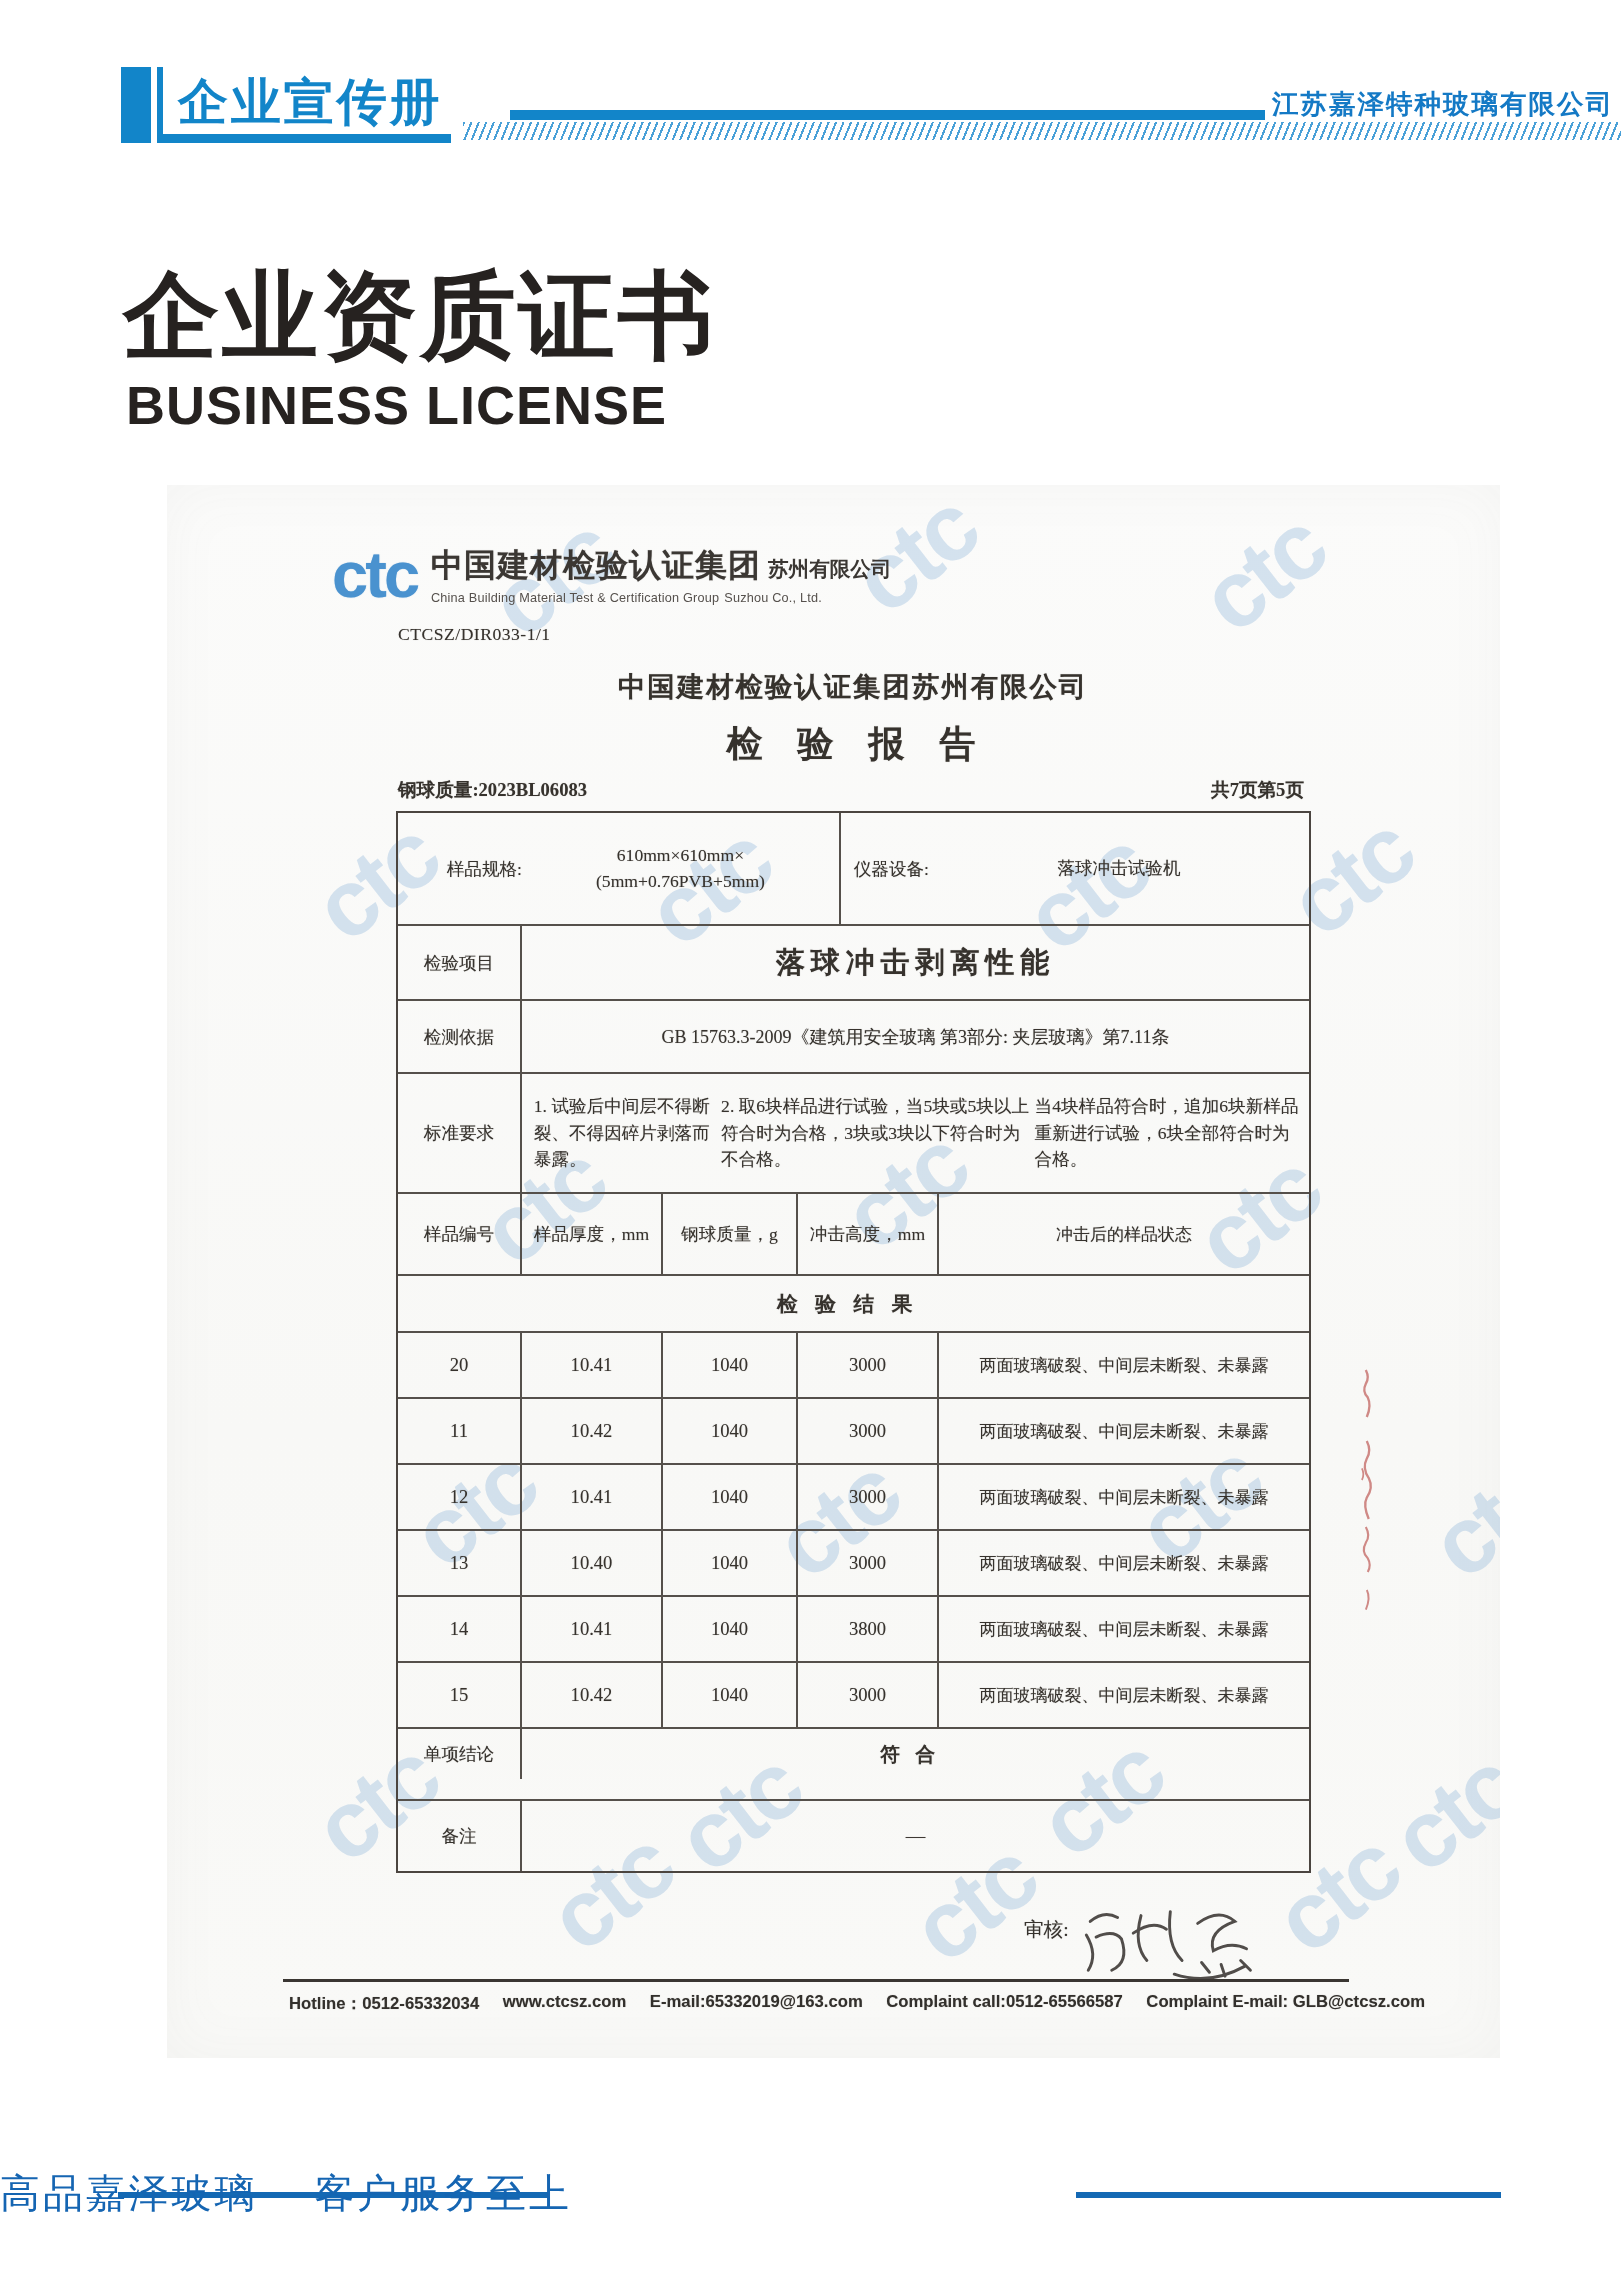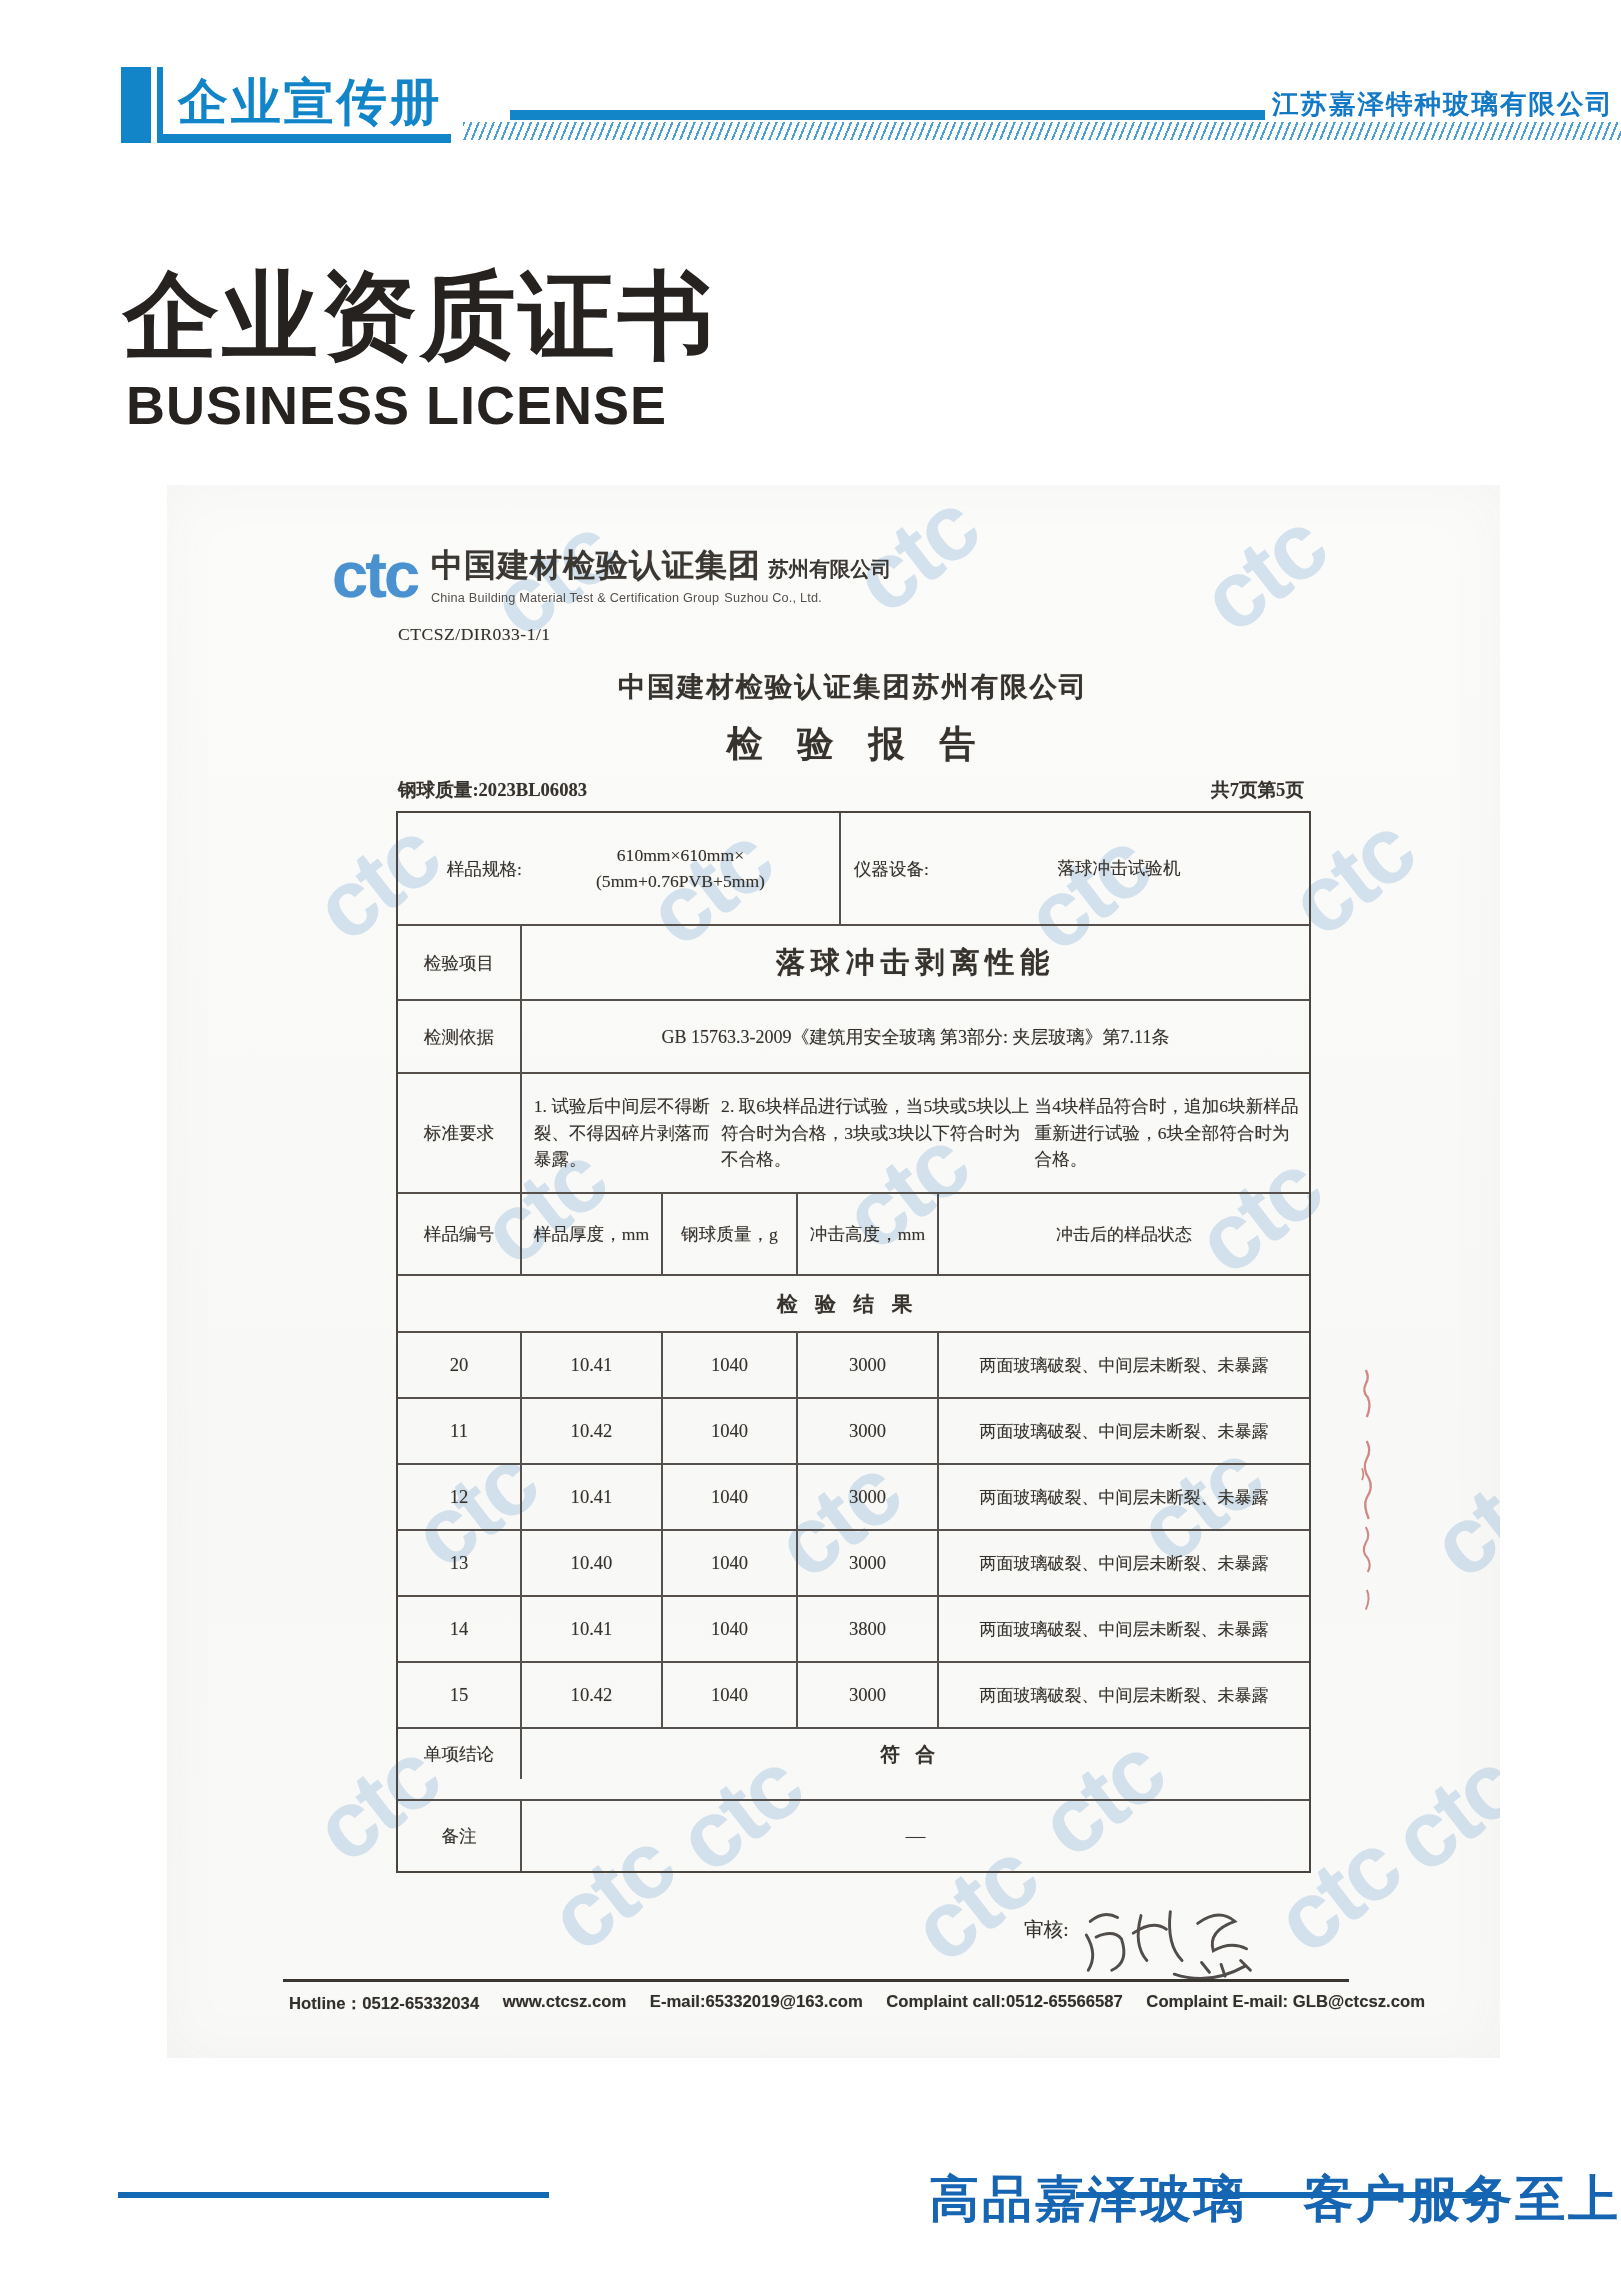--- a/index.html
+++ b/index.html
@@ -81,21 +81,21 @@
   .sig-svg{margin-left:7.8px;}
   
   .hotline-rule{position:absolute;left:116px;top:1494px;width:1066px;height:2.9px;background:#3a3632;}
   .hotline{position:absolute;left:122px;top:1507px;width:1078px;display:flex;gap:23.5px;
     font-size:16.7px;font-weight:700;color:#33302c;white-space:nowrap;text-shadow:0 0 1px rgba(51,48,44,.35);}
   
   .redmark{position:absolute;opacity:.6;}
   
   .footer-line-l{position:absolute;left:118px;top:2192px;width:431px;height:5.9px;background:#1469b4;}
   .footer-line-r{position:absolute;left:1076px;top:2192px;width:425px;height:5.9px;background:#1469b4;}
-  .footer-text{position:absolute;left:0;right:0;top:2166px;text-align:right;font-size:50px;font-weight:700;
+  .footer-text{position:absolute;left:0;right:0;top:2166px;text-align:left;font-size:40px;font-weight:400;
     color:#1565b2;letter-spacing:2.9px;}
   .footer-text .gap{display:inline-block;width:57px;}
 </style>
 </head>
 <body>
 
 <div id="page">
 
   <div class="hdr-square"></div>
   <div class="hdr-thinbar"></div>

